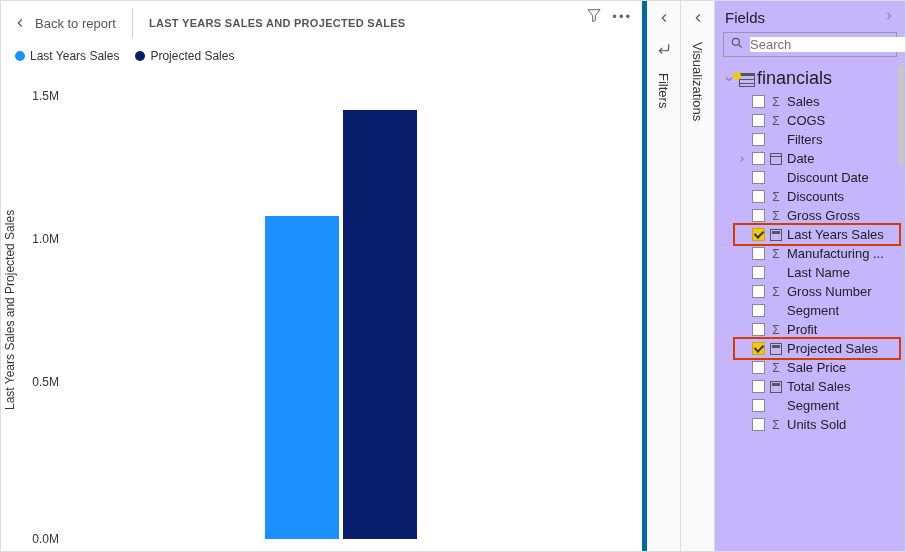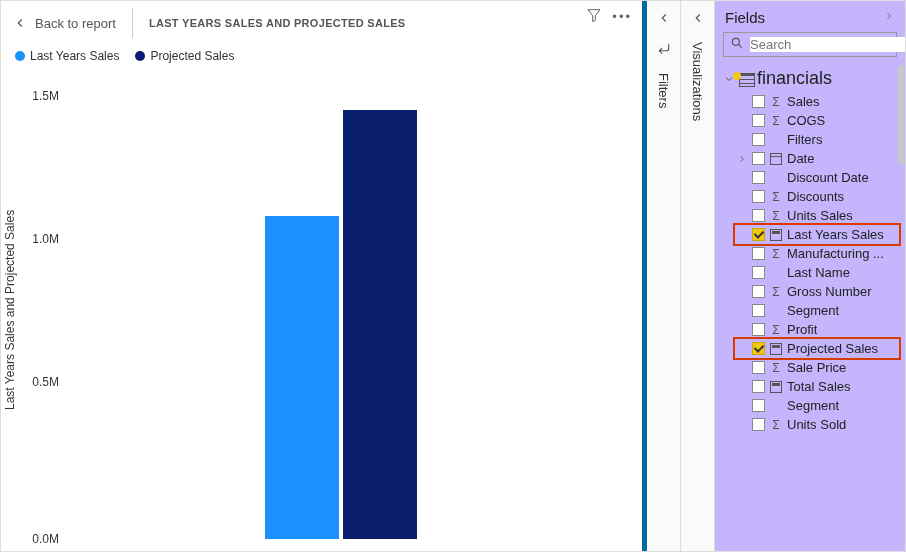--- a/index.html
+++ b/index.html
@@ -191,21 +191,21 @@
         <div class="fieldrow">
           <span class="expand"></span>
           <span class="checkbox"></span>
           <span class="sigma">Σ</span>
           <span class="fieldlabel">Discounts</span>
         </div>
         <div class="fieldrow">
           <span class="expand"></span>
           <span class="checkbox"></span>
           <span class="sigma">Σ</span>
-          <span class="fieldlabel">Units Sales</span>
+          <span class="fieldlabel">Gross Gross</span>
         </div>
         <div class="fieldrow redbox">
           <span class="expand"></span>
           <span class="checkbox checked"></span>
           <span class="calc-icon"></span>
           <span class="fieldlabel">Last Years Sales</span>
         </div>
         <div class="fieldrow">
           <span class="expand"></span>
           <span class="checkbox"></span>

